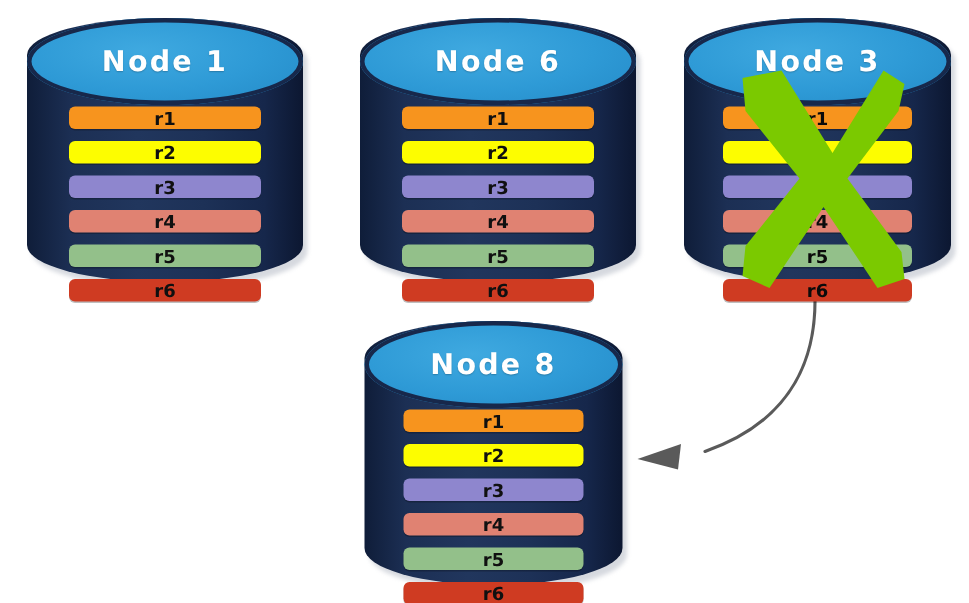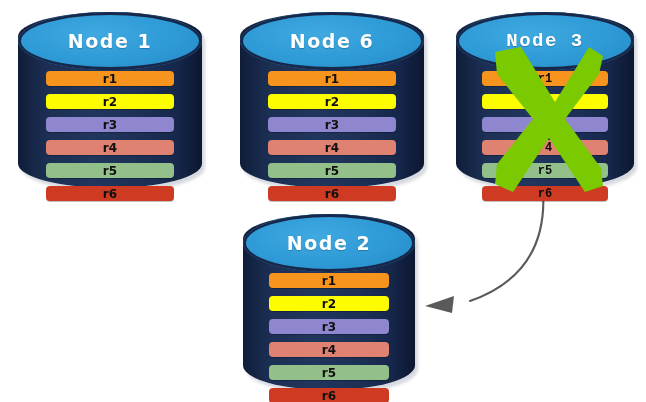--- a/index.html
+++ b/index.html
@@ -166,21 +166,21 @@
         </div>
       <div class="row" style="background:#93c08a;">
           <span>r5</span>
         </div>
       <div class="row" style="background:#cf3b22;">
           <span>r6</span>
         </div>
     </div>
   </div>
 
-  <div class="node" style="left:456px; top:8px; width:178px; height:176px;font-family:Liberation Mono, monospace;">
+  <div class="node" style="left:456px; top:8px; width:178px; height:176px;">
     <div class="cyl-shadow"></div>
     <div class="cyl-body"></div>
     <div class="cyl-top"></div>
     <div class="node-label">Node  3</div>
     <div class="rows node3-rows" style="top:59px; left:26px; right:26px;">
       <div class="row" style="background:#f7941e;">
           <span>r1</span>
         </div>
       <div class="row" style="background:#fdfd00;">
           <span>r2</span>
@@ -203,21 +203,21 @@
   <svg class="x-mark" style="left:487px; top:40px; width:120px; height:150px;" viewBox="0 0 120 150">
     <g fill="#7bc900">
       <polygon points="8,8 34,3 68,58 102,3 116,12 112,30 78,75 114,124 116,142 98,148 62,94 26,148 8,140 10,120 46,75 10,30"></polygon>
     </g>
   </svg>
 
   <div class="node" style="left:243px; top:210px; width:172px; height:176px;">
     <div class="cyl-shadow"></div>
     <div class="cyl-body"></div>
     <div class="cyl-top"></div>
-    <div class="node-label">Node  2</div>
+    <div class="node-label">Node  8</div>
     <div class="rows" style="top:59px; left:26px; right:26px;">
       <div class="row" style="background:#f7941e;">
           <span>r1</span>
         </div>
       <div class="row" style="background:#fdfd00;">
           <span>r2</span>
         </div>
       <div class="row" style="background:#8e86ce;">
           <span>r3</span>
         </div>

